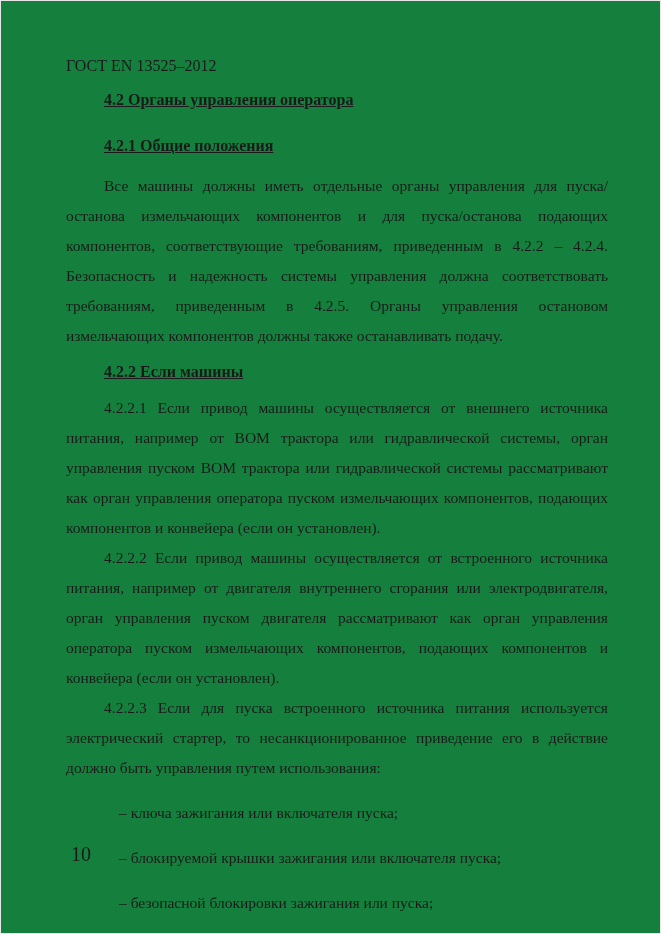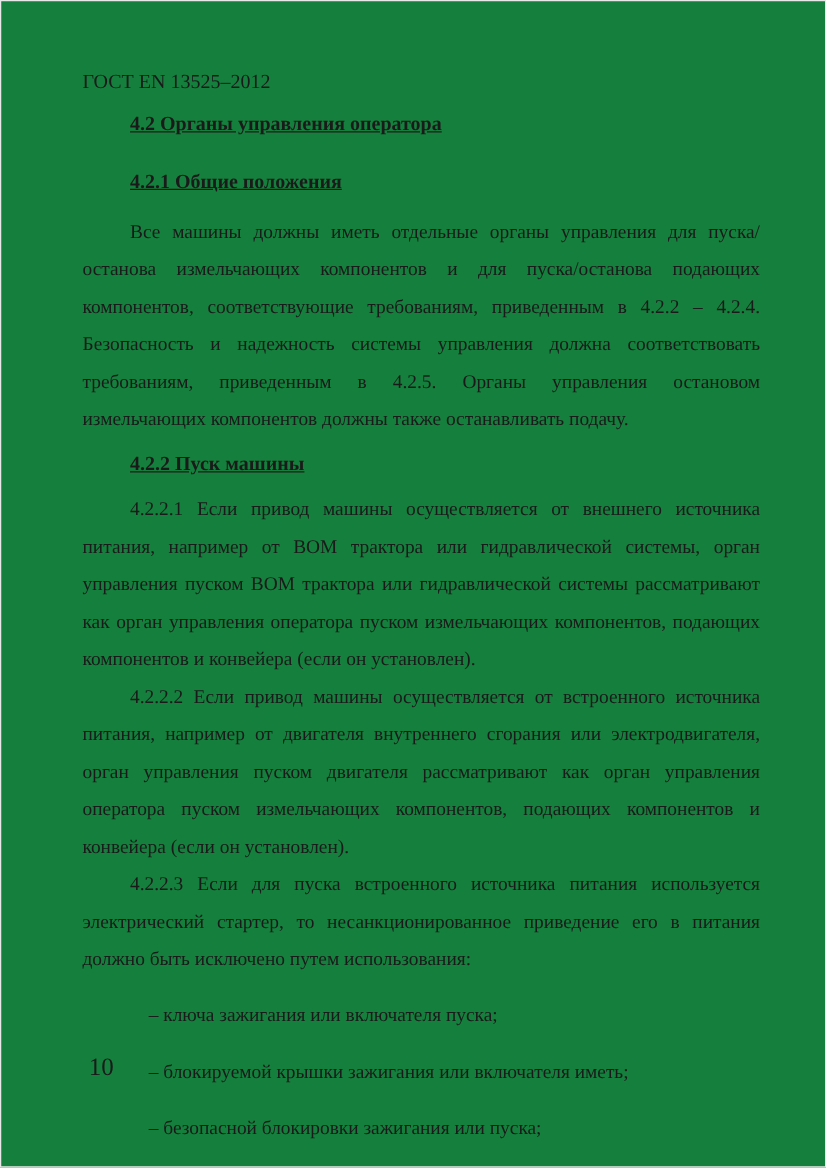--- a/index.html
+++ b/index.html
@@ -64,29 +64,29 @@
 <div class="page">
 
   <p class="doc-header">ГОСТ EN 13525–2012</p>
 
   <p class="heading h-42">4.2 Органы управления оператора</p>
 
   <p class="heading h-421">4.2.1 Общие положения</p>
 
   <p class="para gap-after">Все машины должны иметь отдельные органы управления для пуска/останова измельчающих компонентов и для пуска/останова подающих компонентов, соответствующие требованиям, приведенным в 4.2.2 – 4.2.4. Безопасность и надежность системы управления должна соответствовать требованиям, приведенным в 4.2.5. Органы управления остановом измельчающих компонентов должны также останавливать подачу.</p>
 
-  <p class="heading h-422">4.2.2 Пуск машины</p>
+  <p class="heading h-422">4.2.2 Если машины</p>
 
   <p class="para">4.2.2.1 Если привод машины осуществляется от внешнего источника питания, например от ВОМ трактора или гидравлической системы, орган управления пуском ВОМ трактора или гидравлической системы рассматривают как орган управления оператора пуском измельчающих компонентов, подающих компонентов и конвейера (если он установлен).</p>
 
   <p class="para">4.2.2.2 Если привод машины осуществляется от встроенного источника питания, например от двигателя внутреннего сгорания или электродвигателя, орган управления пуском двигателя рассматривают как орган управления оператора пуском измельчающих компонентов, подающих компонентов и конвейера (если он установлен).</p>
 
-  <p class="para">4.2.2.3 Если для пуска встроенного источника питания используется электрический стартер, то несанкционированное приведение его в питания должно быть исключено путем использования:</p>
+  <p class="para">4.2.2.3 Если для пуска встроенного источника питания используется электрический стартер, то несанкционированное приведение его в действие должно быть управления путем использования:</p>
 
   <p class="list-item">– ключа зажигания или включателя пуска;</p>
 
-  <p class="list-item">– блокируемой крышки зажигания или включателя иметь;</p>
+  <p class="list-item">– блокируемой крышки зажигания или включателя пуска;</p>
 
   <p class="list-item">– безопасной блокировки зажигания или пуска;</p>
 
   <div class="page-number">10</div>
 
 </div>
 
 </body></html>

